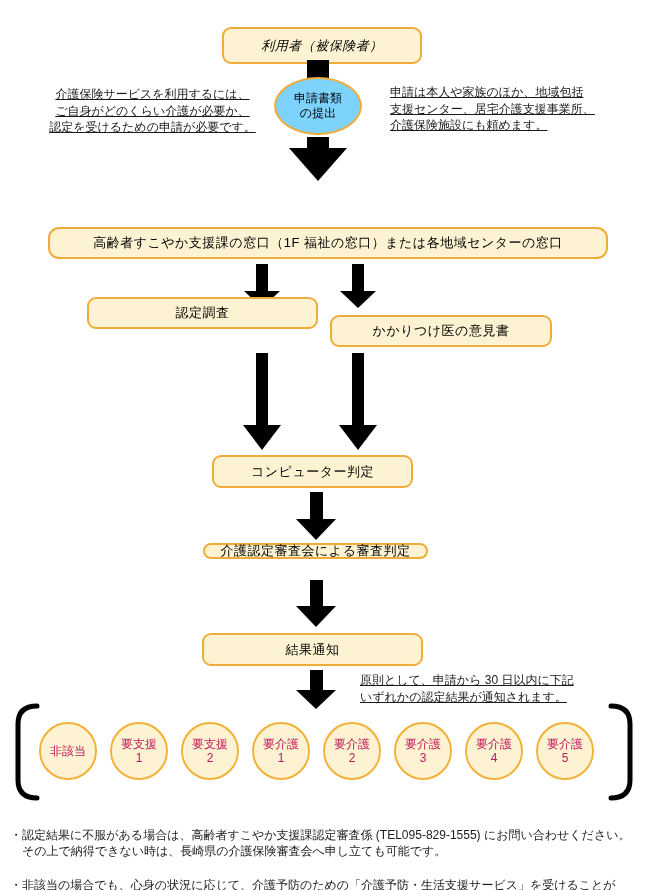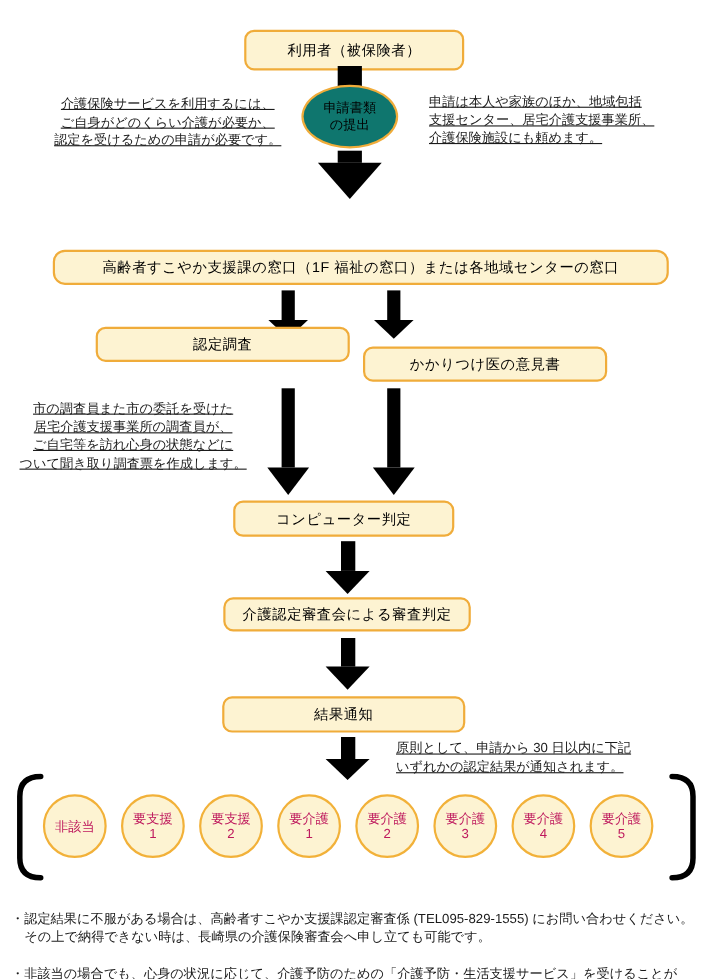--- a/index.html
+++ b/index.html
@@ -11,21 +11,21 @@
     position:absolute;
     background:#fdf3d2;
     border:2px solid #f0ac3a;
     border-radius:9px;
     display:flex;align-items:center;justify-content:center;
     font-size:13px;color:#000;letter-spacing:.5px;
     box-sizing:border-box;text-align:center;
   }
   .ellipse{
     position:absolute;
-    background:#0f766e;
+    background:#7dd3fc;
     border:2px solid #f0ac3a;
     border-radius:50%;
     display:flex;align-items:center;justify-content:center;
     font-size:12px;color:#000;text-align:center;
     white-space:pre-line;line-height:15px;
     box-sizing:border-box;
   }
   .circle{
     position:absolute;
     width:58px;height:58px;
@@ -50,21 +50,21 @@
   .block-arrow .head{width:0;height:0;}
   .bracket{position:absolute;}
   .notes{position:absolute;font-size:12px;line-height:16.5px;color:#1b1b1b;white-space:pre-line;}
   .note-item{margin:0 0 1px 0;}
 </style>
 </head>
 <body>
 
 <div class="canvas">
 
-  <div class="fbox" style="left:222px;top:27px;width:200px;height:37px;">利用者（被保険者）</div>
+  <div class="fbox" style="left:222px;top:27px;width:200px;height:37px;font-style:italic;">利用者（被保険者）</div>
 
   <div class="connector" style="left:307px;top:60px;width:22px;height:19px;"></div>
 
   <div class="para center" style="left:30px;top:86px;width:245px;">介護保険サービスを利用するには、
 ご自身がどのくらい介護が必要か、
 認定を受けるための申請が必要です。</div>
 
   <div class="ellipse" style="left:274px;top:77px;width:88px;height:58px;">申請書類
 の提出</div>
 
@@ -85,43 +85,39 @@
   </div>
   <div class="block-arrow" style="left:340px;top:264px;">
     <div class="shaft" style="width:12px;height:27px;"></div>
     <div class="head" style="border-left:18px solid transparent;border-right:18px solid transparent;border-top:17px solid #000;"></div>
   </div>
 
   <div class="fbox" style="left:87px;top:297px;width:231px;height:32px;">認定調査</div>
 
   <div class="fbox" style="left:330px;top:315px;width:222px;height:32px;font-family:Liberation Mono, monospace;">かかりつけ医の意見書</div>
 
-  <div class="para center" style="left:5px;top:363px;width:232px;">市の調査員また市の委託を受けた
-居宅介護支援事業所の調査員が、
-ご自宅等を訪れ心身の状態などに
-ついて聞き取り調査票を作成します。</div>
 
 
   <div class="block-arrow" style="left:243px;top:353px;">
     <div class="shaft" style="width:12px;height:72px;"></div>
     <div class="head" style="border-left:19px solid transparent;border-right:19px solid transparent;border-top:25px solid #000;"></div>
   </div>
   <div class="block-arrow" style="left:339px;top:353px;">
     <div class="shaft" style="width:12px;height:72px;"></div>
     <div class="head" style="border-left:19px solid transparent;border-right:19px solid transparent;border-top:25px solid #000;"></div>
   </div>
 
   <div class="fbox" style="left:212px;top:455px;width:201px;height:33px;">コンピューター判定</div>
 
   <div class="block-arrow" style="left:296px;top:492px;">
     <div class="shaft" style="width:13px;height:27px;"></div>
     <div class="head" style="border-left:20px solid transparent;border-right:20px solid transparent;border-top:21px solid #000;"></div>
   </div>
 
-  <div class="fbox" style="left:203px;top:543px;width:225px;height:31px;">介護認定審査会による審査判定</div>
+  <div class="fbox" style="left:203px;top:543px;width:225px;height:16px;">介護認定審査会による審査判定</div>
 
   <div class="block-arrow" style="left:296px;top:580px;">
     <div class="shaft" style="width:13px;height:26px;"></div>
     <div class="head" style="border-left:20px solid transparent;border-right:20px solid transparent;border-top:21px solid #000;"></div>
   </div>
 
 
   <div class="fbox" style="left:202px;top:633px;width:221px;height:33px;">結果通知</div>
 
   <div class="block-arrow" style="left:296px;top:670px;">

